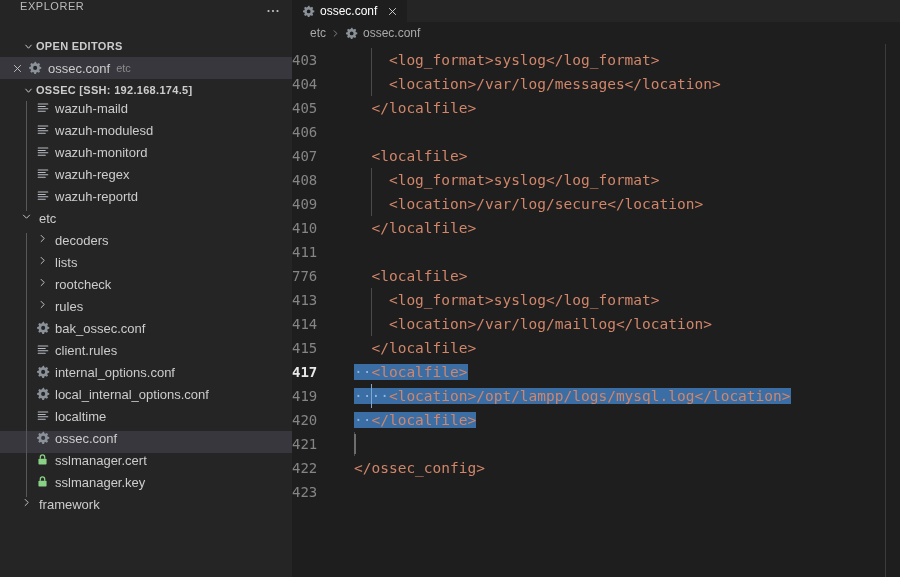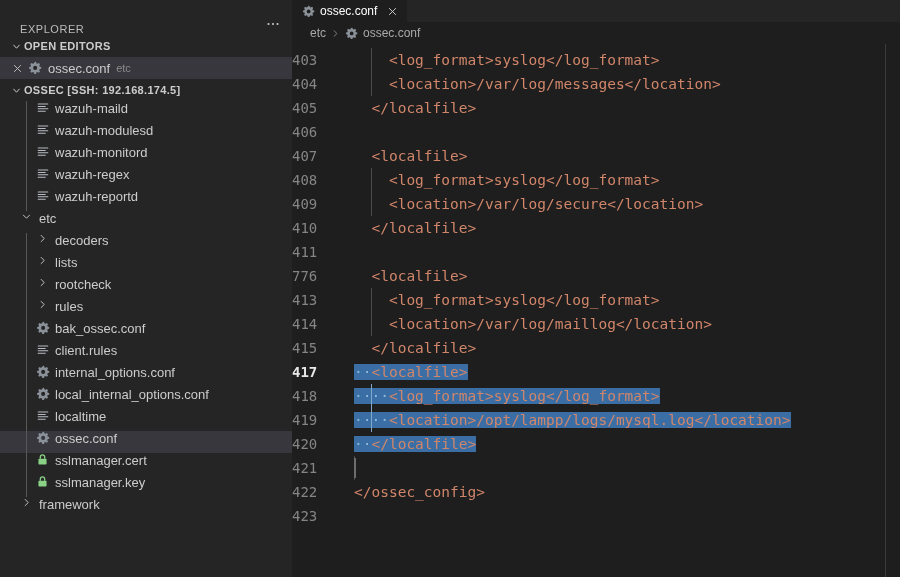--- a/index.html
+++ b/index.html
@@ -30,21 +30,21 @@
     background: #252526;
     display: flex;
     flex-direction: column;
     overflow: hidden;
     position: relative;
   }
   .sidebar-title {
     height: 35px;
     min-height: 35px;
     display: flex;
-    align-items: flex-end;
+    align-items: flex-start;
     padding: 0 8px 0 20px;
     box-sizing: border-box;
   }
   .sidebar-title-label {
     font-size: 11px;
     letter-spacing: 0.55px;
     color: #bbbbbb;
     text-transform: uppercase;
     flex: 1;
   }
@@ -65,21 +65,21 @@
   .section-header {
     height: 22px;
     min-height: 22px;
     display: flex;
     align-items: center;
     font-size: 11px;
     font-weight: bold;
     color: #cccccc;
     letter-spacing: 0.3px;
     cursor: pointer;
-    padding-left: 8px;
+    padding-left: 20px;
     box-sizing: border-box;
   }
   .section-header.open-editors { background: #252526; }
   .section-header.ossec { background: #252526; }
   .twisty {
     width: 16px;
     min-width: 16px;
     display: flex;
     align-items: center;
     justify-content: center;
@@ -573,21 +573,20 @@
           <div class="code-line"><span class="lnum">407</span><span class="ltext"><span>  </span><span class="tag">&lt;localfile&gt;</span></span></div>
           <div class="code-line"><span class="lnum">408</span><span class="ltext"><span>    </span><span class="tag">&lt;log_format&gt;syslog&lt;/log_format&gt;</span></span><div class="iguide" style="left: 79.44px;"></div></div>
           <div class="code-line"><span class="lnum">409</span><span class="ltext"><span>    </span><span class="tag">&lt;location&gt;/var/log/secure&lt;/location&gt;</span></span><div class="iguide" style="left: 79.44px;"></div></div>
           <div class="code-line"><span class="lnum">410</span><span class="ltext"><span>  </span><span class="tag">&lt;/localfile&gt;</span></span></div>
           <div class="code-line"><span class="lnum">411</span><span class="ltext"><span class="tag"></span></span></div>
           <div class="code-line"><span class="lnum">776</span><span class="ltext"><span>  </span><span class="tag">&lt;localfile&gt;</span></span></div>
           <div class="code-line"><span class="lnum">413</span><span class="ltext"><span>    </span><span class="tag">&lt;log_format&gt;syslog&lt;/log_format&gt;</span></span><div class="iguide" style="left: 79.44px;"></div></div>
           <div class="code-line"><span class="lnum">414</span><span class="ltext"><span>    </span><span class="tag">&lt;location&gt;/var/log/maillog&lt;/location&gt;</span></span><div class="iguide" style="left: 79.44px;"></div></div>
           <div class="code-line"><span class="lnum">415</span><span class="ltext"><span>  </span><span class="tag">&lt;/localfile&gt;</span></span></div>
           <div class="code-line"><span class="lnum active">417</span><span class="ltext"><span class="ws sel">··</span><span class="tag sel">&lt;localfile&gt;</span></span></div>
-          <div class="code-line"><span class="lnum">418</span><span class="ltext"><span class="ws sel">····</span><span class="tag sel">&lt;log_format&gt;syslog&lt;/log_format&gt;</span></span><div class="iguide" style="left: 79.44px; background: rgb(127, 168, 207);"></div></div>
           <div class="code-line"><span class="lnum">419</span><span class="ltext"><span class="ws sel">····</span><span class="tag sel">&lt;location&gt;/opt/lampp/logs/mysql.log&lt;/location&gt;</span></span><div class="iguide" style="left: 79.44px; background: rgb(127, 168, 207);"></div></div>
           <div class="code-line"><span class="lnum">420</span><span class="ltext"><span class="ws sel">··</span><span class="tag sel">&lt;/localfile&gt;</span></span></div>
           <div class="code-line"><span class="lnum">421</span><span class="ltext"><span class="tag"></span></span><div class="iguide" style="left: 62px;"></div><div class="cursor" style="left: 62px; background: rgb(109, 109, 109);"></div></div>
           <div class="code-line"><span class="lnum">422</span><span class="ltext"><span class="tag">&lt;/ossec_config&gt;</span></span></div>
           <div class="code-line"><span class="lnum">423</span><span class="ltext"><span class="tag"></span></span></div>
         </div>
       <div class="right-border"></div>
       <div class="editor-right-gutter"></div>
     </div>
   </div>

